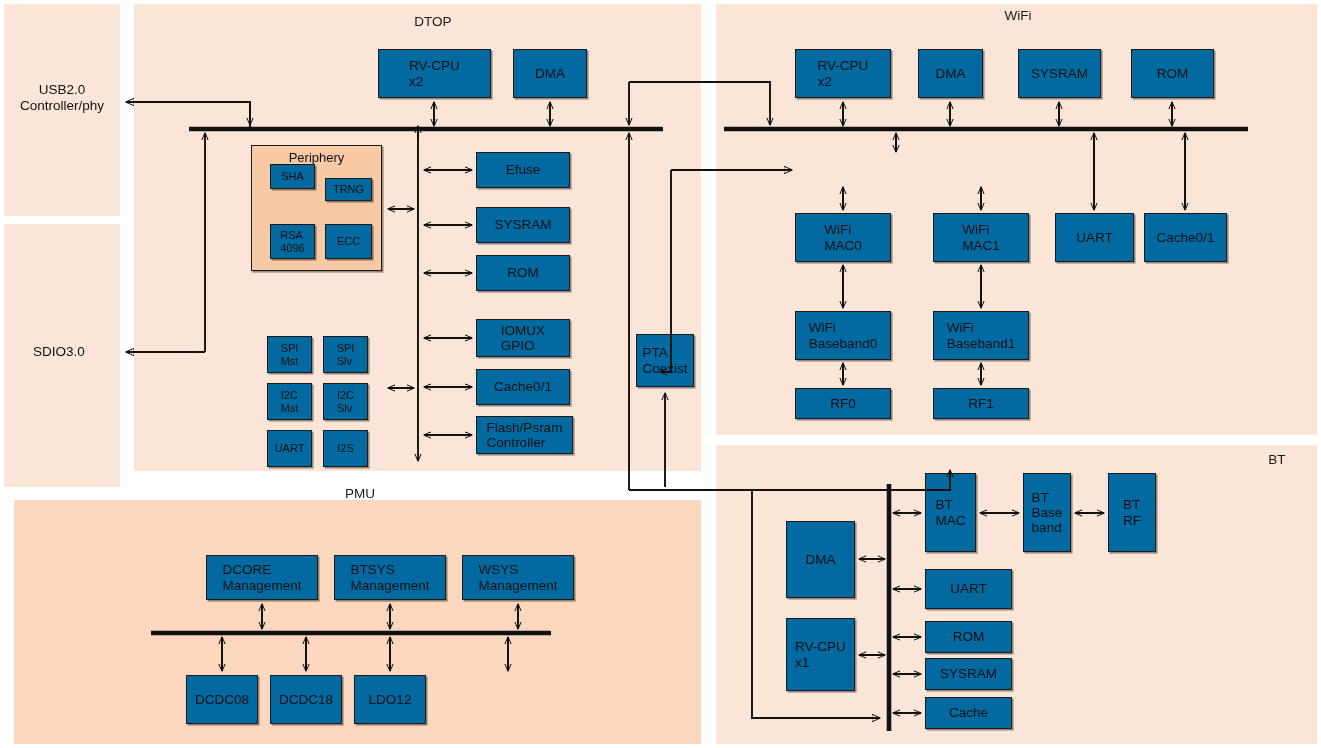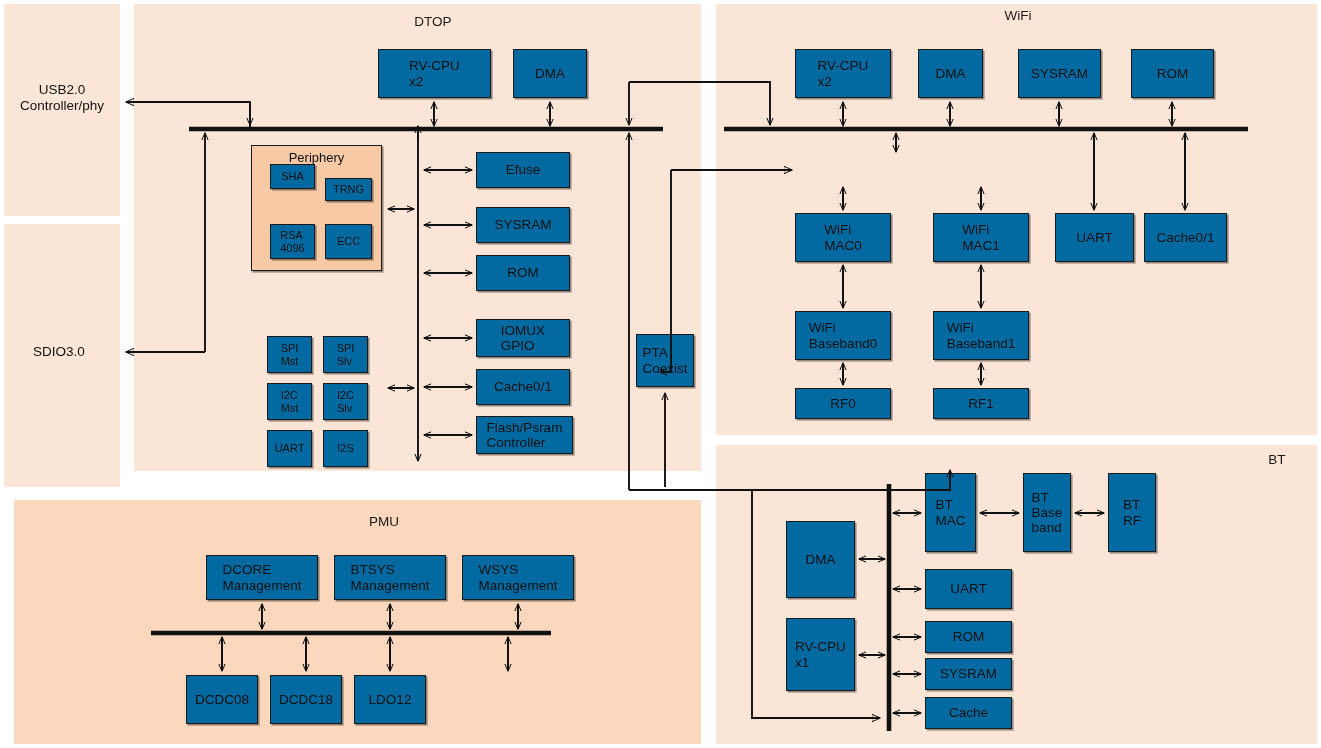--- a/index.html
+++ b/index.html
@@ -42,21 +42,21 @@
   <div class="panel panel-light" style="left:4px;top:224px;width:116px;height:263px;"></div>
 
   <div class="panel panel-light" style="left:134px;top:4px;width:567px;height:467px;"></div>
   <div class="panel panel-light" style="left:716px;top:4px;width:601px;height:431px;"></div>
   <div class="panel panel-light" style="left:716px;top:445px;width:601px;height:299px;"></div>
   <div class="panel panel-dark" style="left:14px;top:500px;width:687px;height:244px;"></div>
 
   <div class="panel-title" style="left:433px;top:14px;">DTOP</div>
   <div class="panel-title" style="left:1018px;top:8px;">WiFi</div>
   <div class="panel-title" style="left:1277px;top:452px;">BT</div>
-  <div class="panel-title" style="left:360px;top:514px;margin-left:24px;">PMU</div>
+  <div class="panel-title" style="left:360px;top:486px;">PMU</div>
 
   <div class="edgelabel" style="left:62px;top:98px;">
     <span>USB2.0</span><br>
     <span>Controller/phy</span>
   </div>
   <div class="edgelabel" style="left:59px;top:352px;">SDIO3.0</div>
 
   <div class="blk" style="left:378px;top:49px;width:113px;height:49px;">
     <span class="lbl">
       <span>RV-CPU</span><br>

